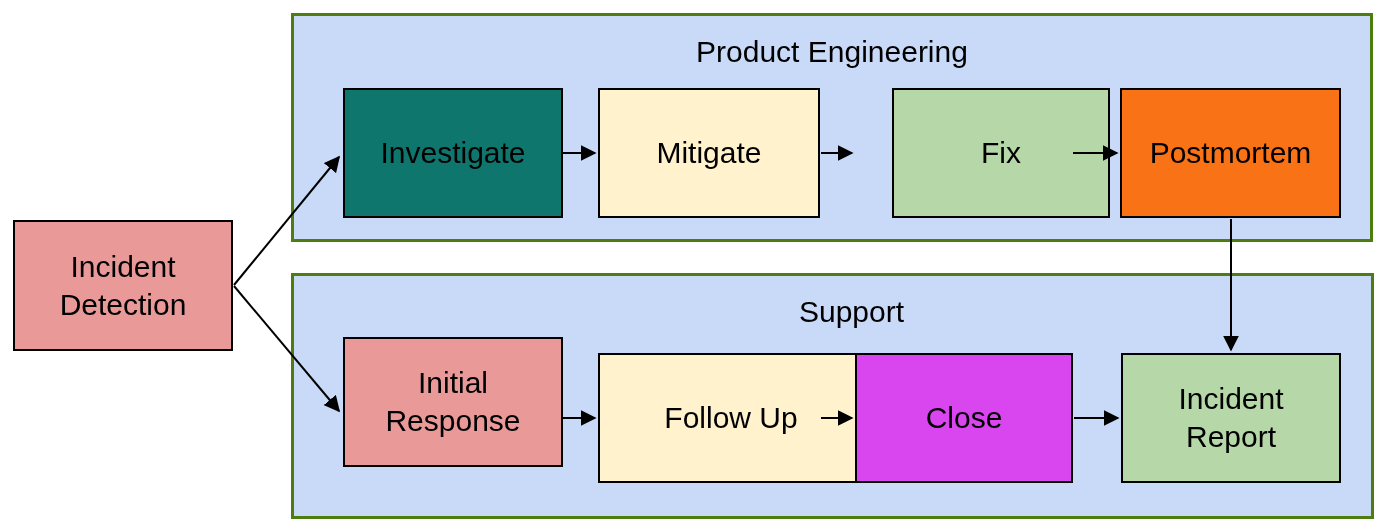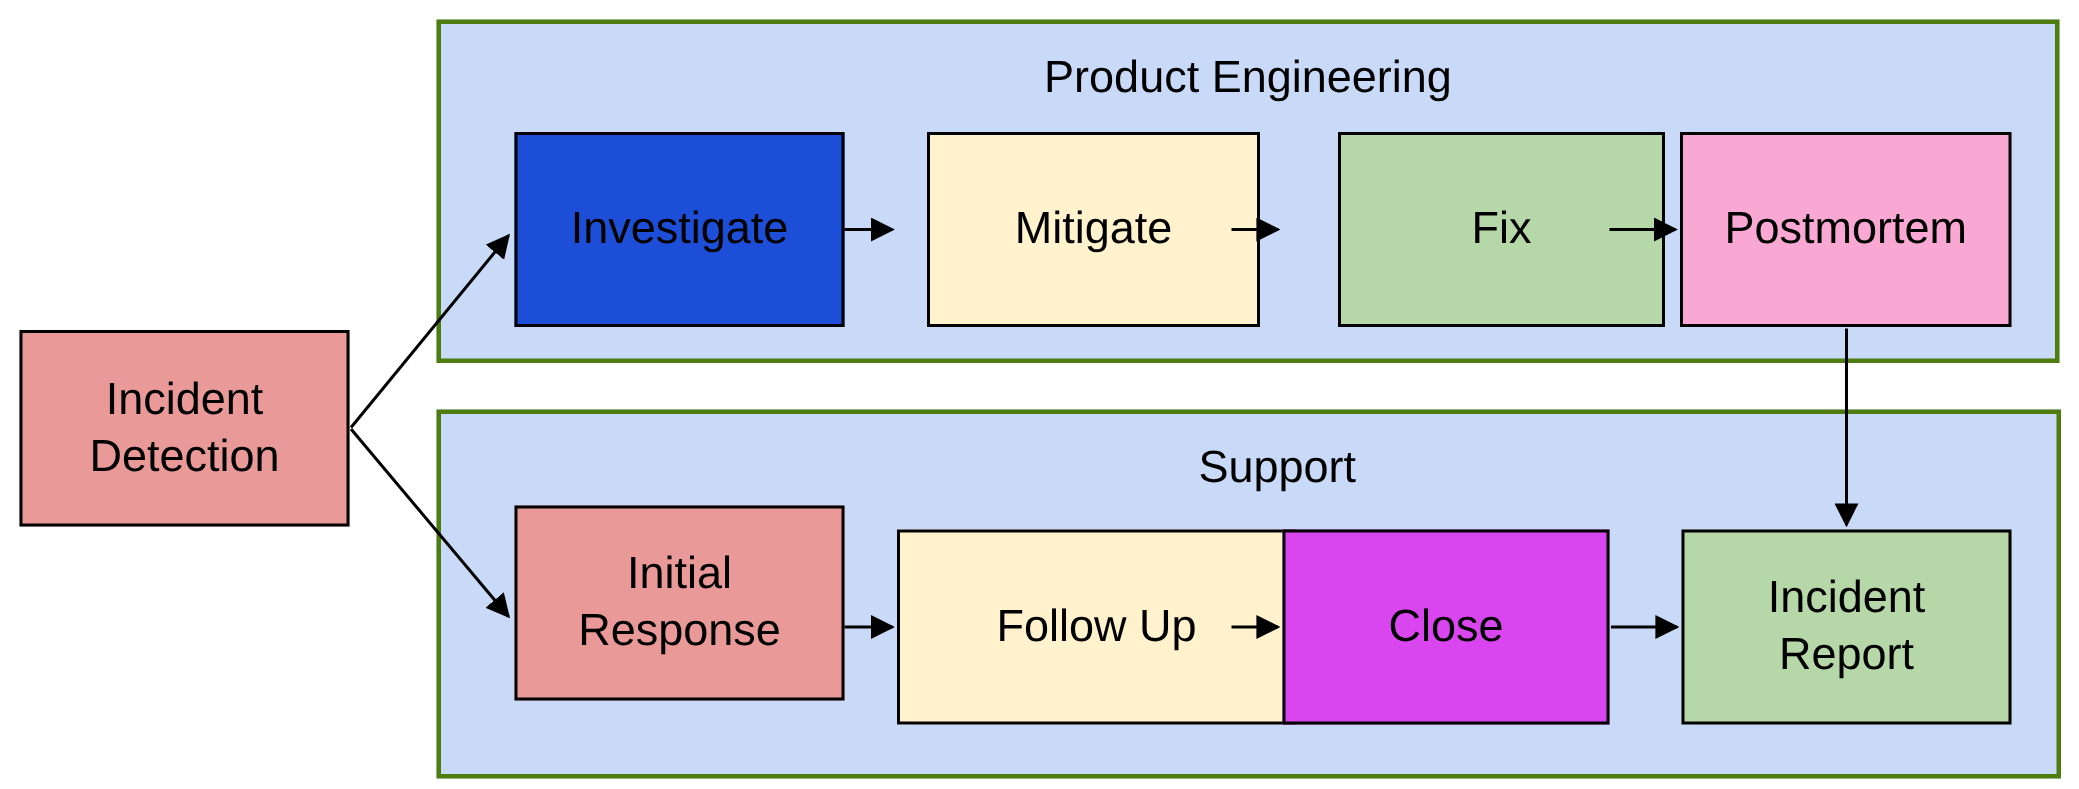--- a/index.html
+++ b/index.html
@@ -38,21 +38,21 @@
     align-items: center;
     justify-content: center;
     text-align: center;
     font-size: 30px;
     line-height: 38px;
     color: #000000;
   }
   .node .node-label { white-space: pre-line; }
   .n-start            { left: 13px;   top: 220px; width: 220px; height: 131px; }
   .n-investigate      { left: 343px;  top: 88px;  width: 220px; height: 130px; }
-  .n-mitigate         { left: 598px;  top: 88px;  width: 222px; height: 130px; margin-left: 20px; }
+  .n-mitigate         { left: 598px;  top: 88px;  width: 222px; height: 130px; }
   .n-fix              { left: 855px;  top: 88px;  width: 218px; height: 130px; margin-left: 37px; }
   .n-postmortem       { left: 1120px; top: 88px;  width: 221px; height: 130px; }
   .n-initial-response { left: 343px;  top: 337px; width: 220px; height: 130px; }
   .n-follow-up        { left: 598px;  top: 353px; width: 266px; height: 130px; }
   .n-close            { left: 855px;  top: 353px; width: 218px; height: 130px; }
   .n-incident-report  { left: 1121px; top: 353px; width: 220px; height: 130px; }
   .edge-layer {
     position: absolute;
     left: 0; top: 0;
     width: 1386px;
@@ -73,33 +73,33 @@
 
   <section class="lane lane-bottom" style="background-color: rgb(201, 218, 248); padding-left: 38px;">
     <div class="lane-title">Support</div>
   </section>
 
   <div class="node n-start" style="background-color: rgb(234, 153, 153);">
     <span class="node-label">Incident
 Detection</span>
   </div>
 
-  <div class="node n-investigate" style="background-color: #1d4ed8;">
+  <div class="node n-investigate" style="background-color: #0f766e;">
     <span class="node-label">Investigate</span>
   </div>
 
   <div class="node n-mitigate" style="background-color: rgb(255, 242, 204);">
     <span class="node-label">Mitigate</span>
   </div>
 
   <div class="node n-fix" style="background-color: rgb(182, 215, 168);">
     <span class="node-label">Fix</span>
   </div>
 
-  <div class="node n-postmortem" style="background-color: #f9a8d4;">
+  <div class="node n-postmortem" style="background-color: #f97316;">
     <span class="node-label">Postmortem</span>
   </div>
 
   <div class="node n-initial-response" style="background-color: rgb(234, 153, 153);">
     <span class="node-label">Initial
 Response</span>
   </div>
 
   <div class="node n-follow-up" style="background-color: rgb(255, 242, 204);">
     <span class="node-label">Follow Up</span>

